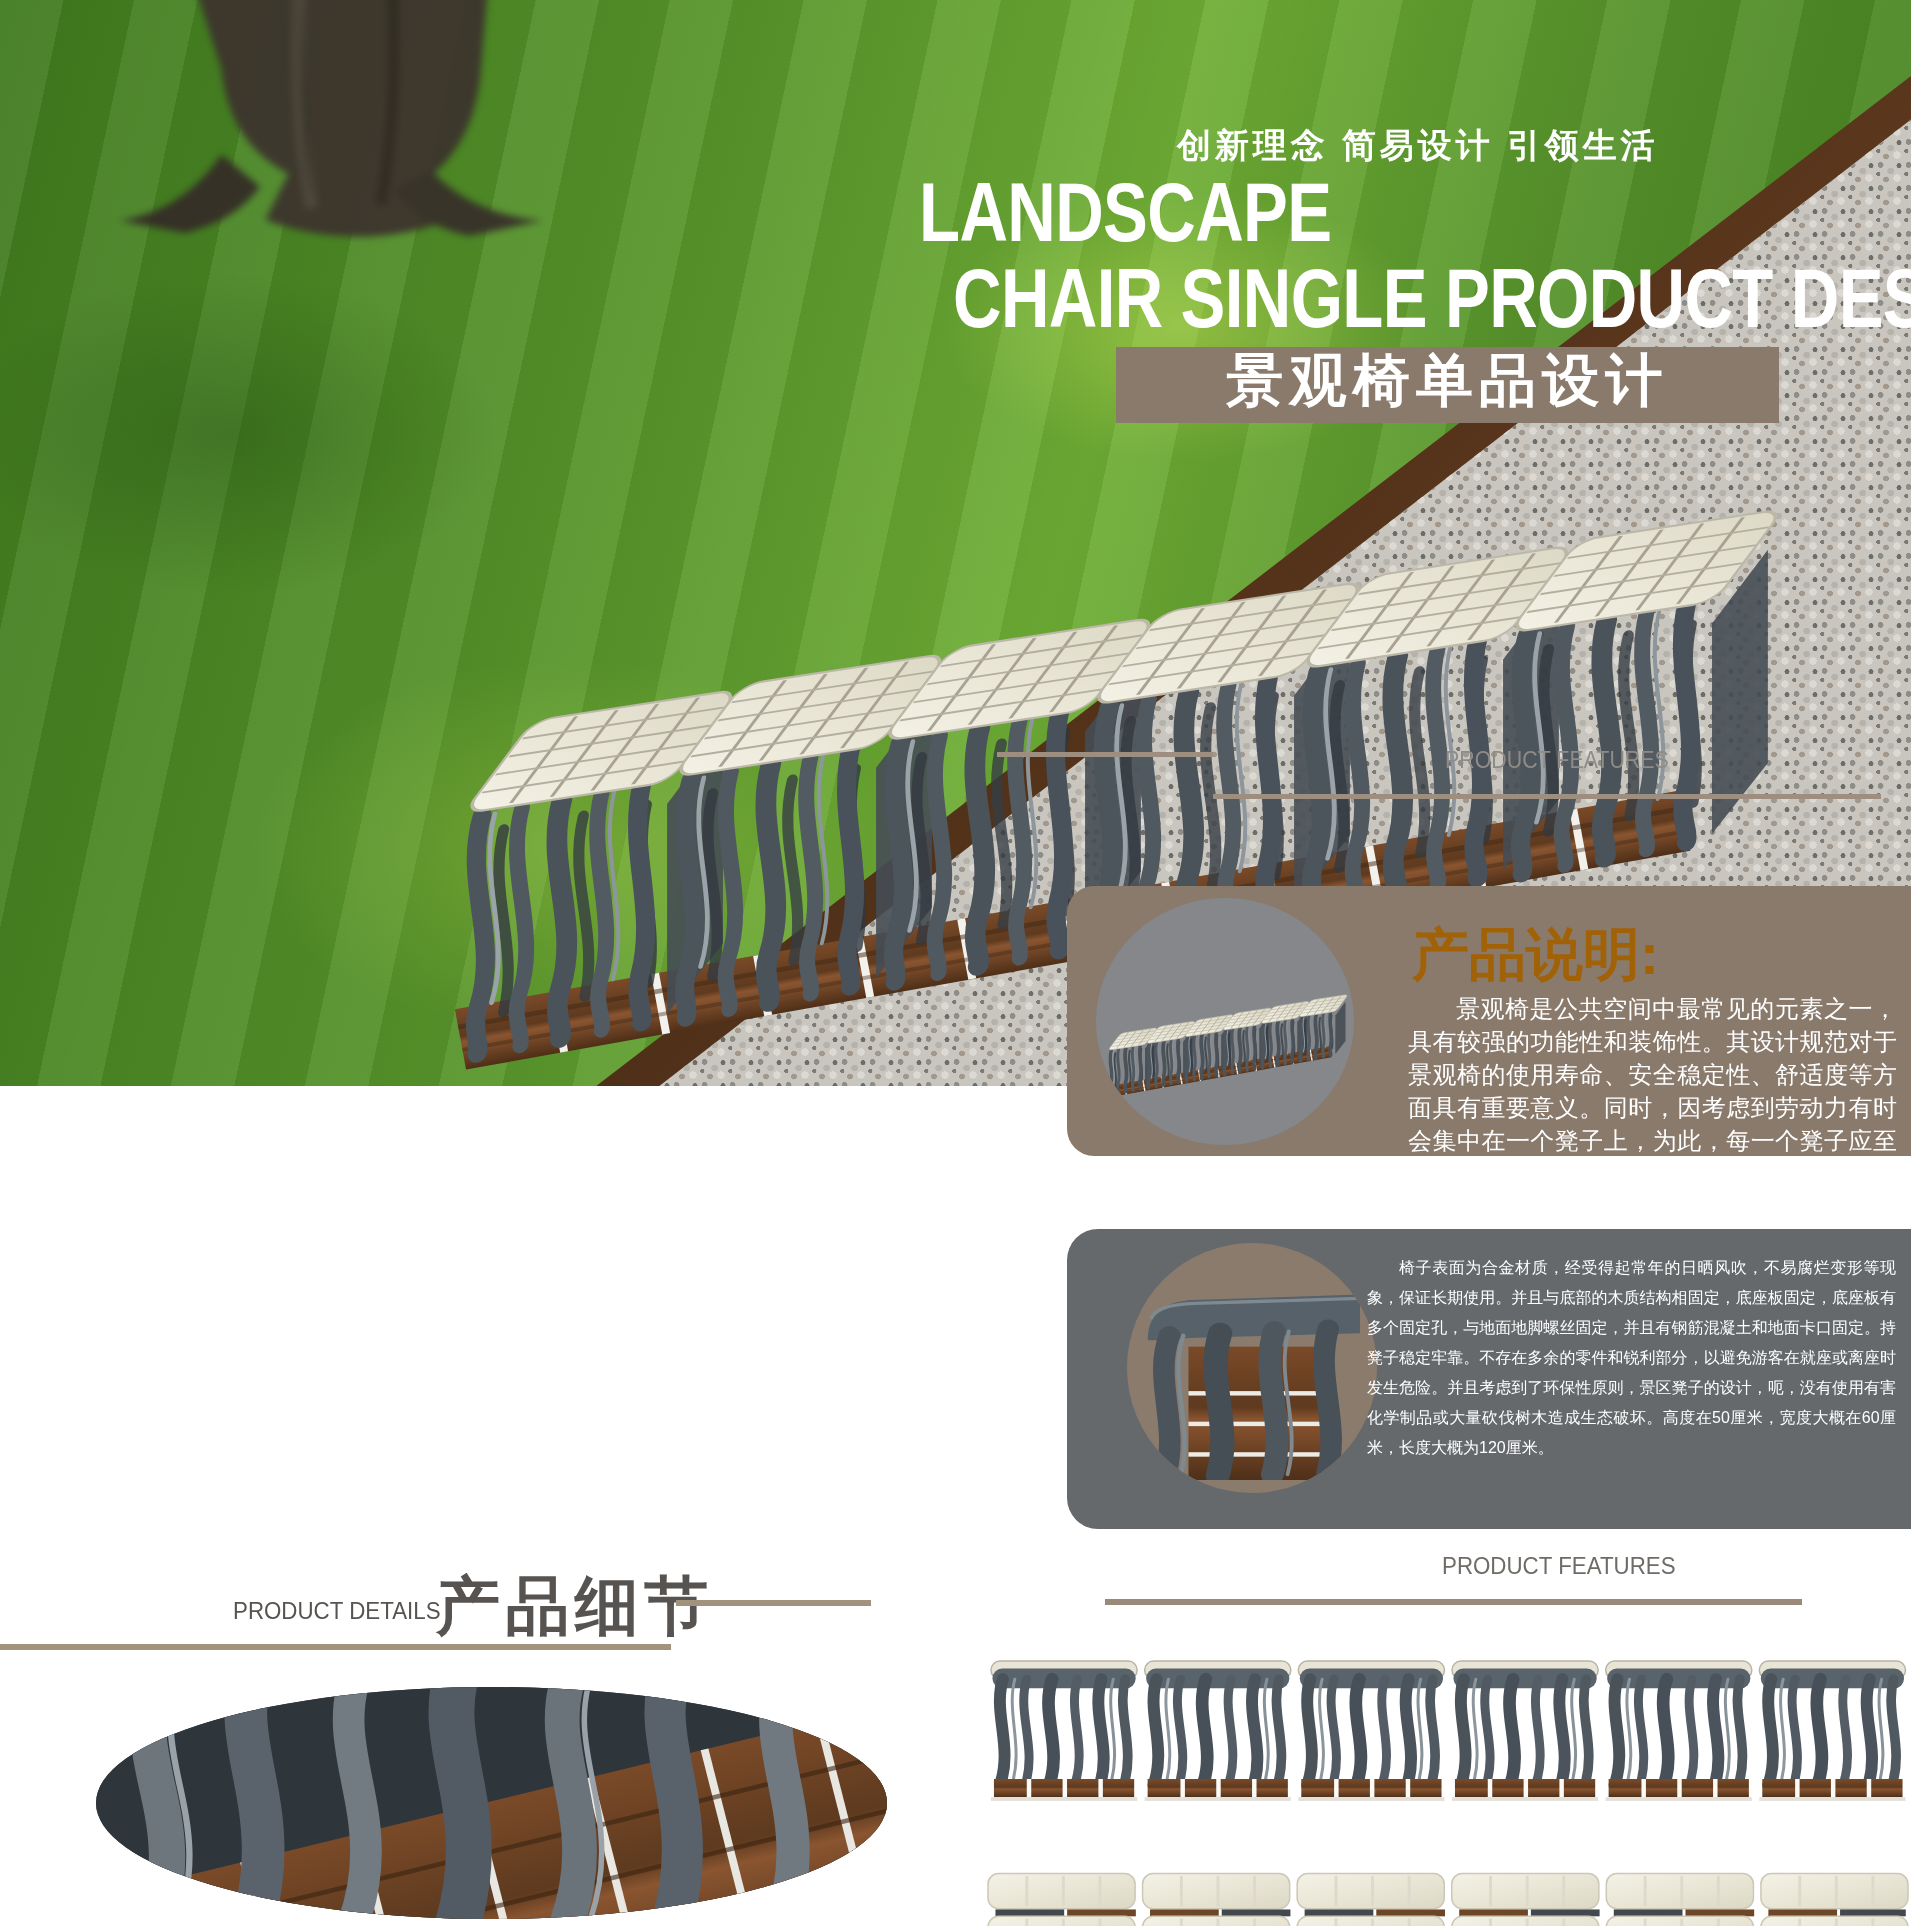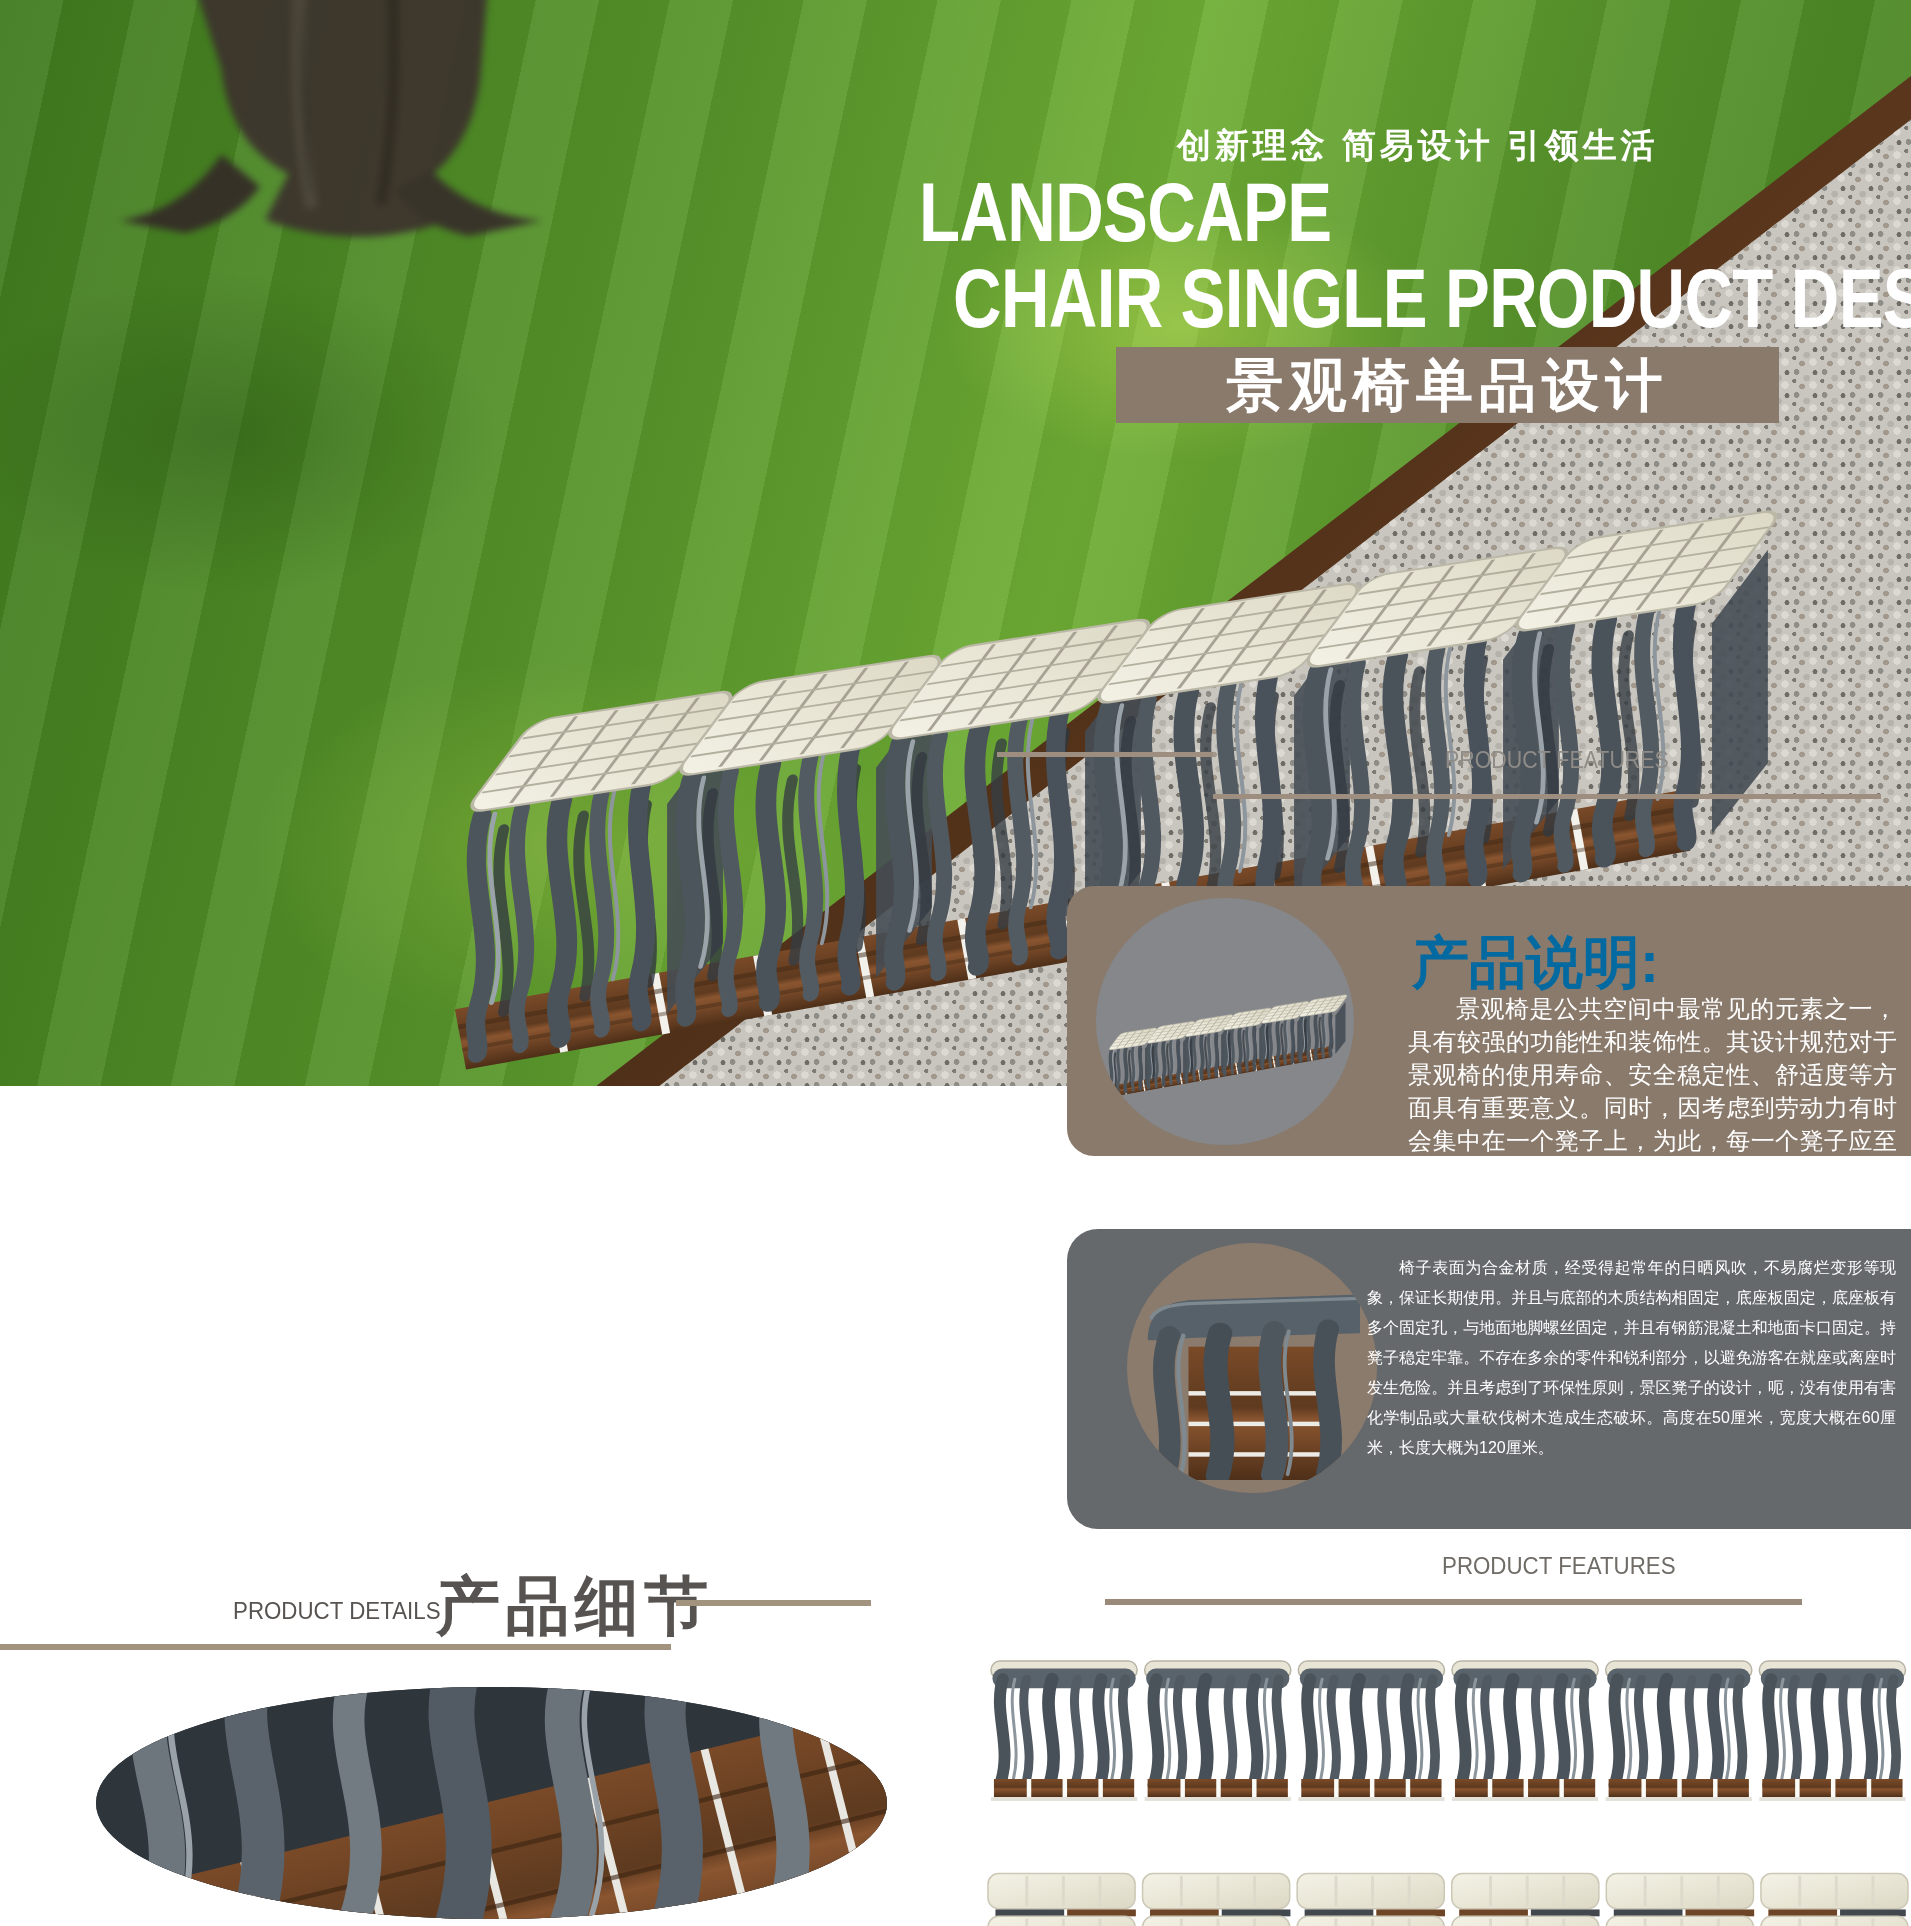--- a/index.html
+++ b/index.html
@@ -27,30 +27,30 @@
       radial-gradient(circle at 10px 18.5px,#a3988c 0 2.7px,transparent 3.1px),
       radial-gradient(circle at 21px 17px,#dcd9d3 0 3.5px,transparent 3.9px),
       radial-gradient(circle at 2.3px 13px,#7d7a74 0 1.9px,transparent 2.3px);
     background-size:28px 23px;}
   .curb{left:0;top:0;right:0;bottom:0;
     clip-path:polygon(100% 7%,100% 11.2%,35.6% 100%,31.2% 100%);
     background:linear-gradient(135deg,#6b4426,#4e2f18 55%,#7a4a28);}
   .tree{filter:blur(3.9px);opacity:.96;}
   .slogan{color:#ffffff;font-size:34px;font-weight:bold;letter-spacing:3.9px;white-space:nowrap;}
   .t-en{color:#ffffff;font-size:84px;font-weight:bold;white-space:nowrap;letter-spacing:-0.8px;}
-  .banner{background:#8a7a6c;width:663px;height:76px;text-align:center;}
+  .banner{background:#8a7a6c;width:663px;height:76px;text-align:center;font-family:Liberation Mono, monospace;}
   .banner span{color:#ffffff;font-size:57px;font-weight:bold;letter-spacing:6.2px;line-height:76px;white-space:nowrap;}
   .wm-cn{color:rgba(242,240,234,.72);font-size:51px;font-weight:bold;letter-spacing:3.9px;white-space:nowrap;}
   .pf-en{color:#8f8c88;font-size:23px;white-space:nowrap;}
   .rule{background:#9d8e80;}
   
   .panel1{left:1067px;top:886px;width:844px;height:270px;background:#8a7a6c;border-radius:27px 0 0 27px;}
   .panel2{left:1067px;top:1229px;width:844px;height:300px;background:#66696c;border-radius:31px 0 0 31px;}
   .ellipse{border-radius:50%;overflow:hidden;}
-  .desc-title{color:#0369a1;font-size:57px;font-weight:bold;white-space:nowrap;margin-top:8px;}
+  .desc-title{color:#a16207;font-size:57px;font-weight:bold;white-space:nowrap;}
   .body-txt{color:#ffffff;text-align:justify;text-indent:2em;}
   .bt1{width:489px;font-size:24px;line-height:33px;}
   .bt2{width:529px;font-size:16px;line-height:30px;}
   
   .h-cn{color:#575350;font-weight:bold;white-space:nowrap;}
   .h-en{color:#6f6b66;white-space:nowrap;}
   .detail-ellipse{border-radius:50%;overflow:hidden;background:#2e353b;}
   .detail-ellipse svg{width:100%;height:100%;}
 </style>
 </head>

